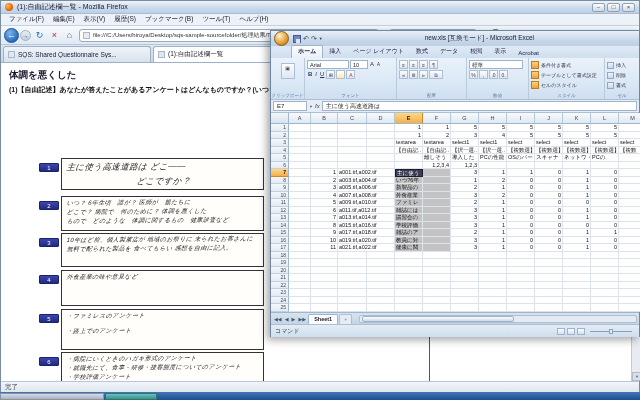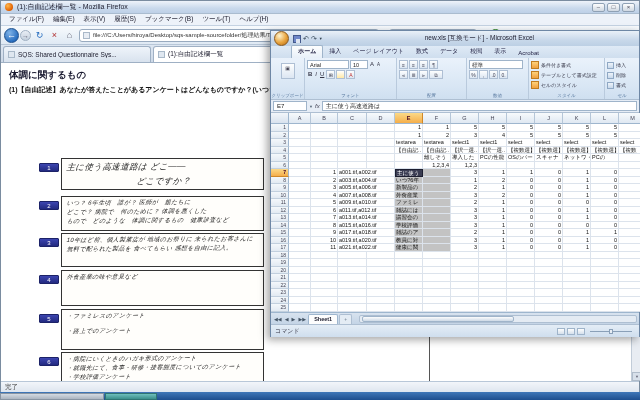--- a/index.html
+++ b/index.html
@@ -162,21 +162,21 @@
         <div class="tab-label">SQS: Shared Questionnaire Sys...</div>
       </div>
       <div class="ff-tab active">
         <div class="tab-icon"></div>
         <div class="tab-label">(1):自由記述欄一覧</div>
         <div class="tab-close">×</div>
       </div>
       <div class="alltabs-btn">▼</div>
     </div>
   <div class="ff-content abs" id="ff-page">
-    <div class="page-heading abs">体調に関するもの</div>
+    <div class="page-heading abs">体調を悪くした</div>
     <div class="page-question abs">(1)【自由記述】あなたが答えたことがあるアンケートはどんなものですか？(いつ?誰が</div>
     <div class="page-divider abs"></div>
   <div class="q-item-chip abs" style="left: 38px; top: 100px;">1</div>
       <div class="q-item-box abs" style="left: 60px; top: 95px; width: 203px; height: 32px; position: absolute;">
         <div class="scrawl big">主に使う高速道路は どこ――</div>
         <div class="scrawl big" style="margin-left: 70px;">どこですか？</div>
       </div>
       <div class="q-item-chip abs" style="left: 38px; top: 138px;">2</div>
       <div class="q-item-box abs" style="left: 60px; top: 133px; width: 203px; height: 35px; position: absolute;">
         <div class="scrawl">いつ？ 6年生頃　誰が？ 医師が　親たちに</div>

